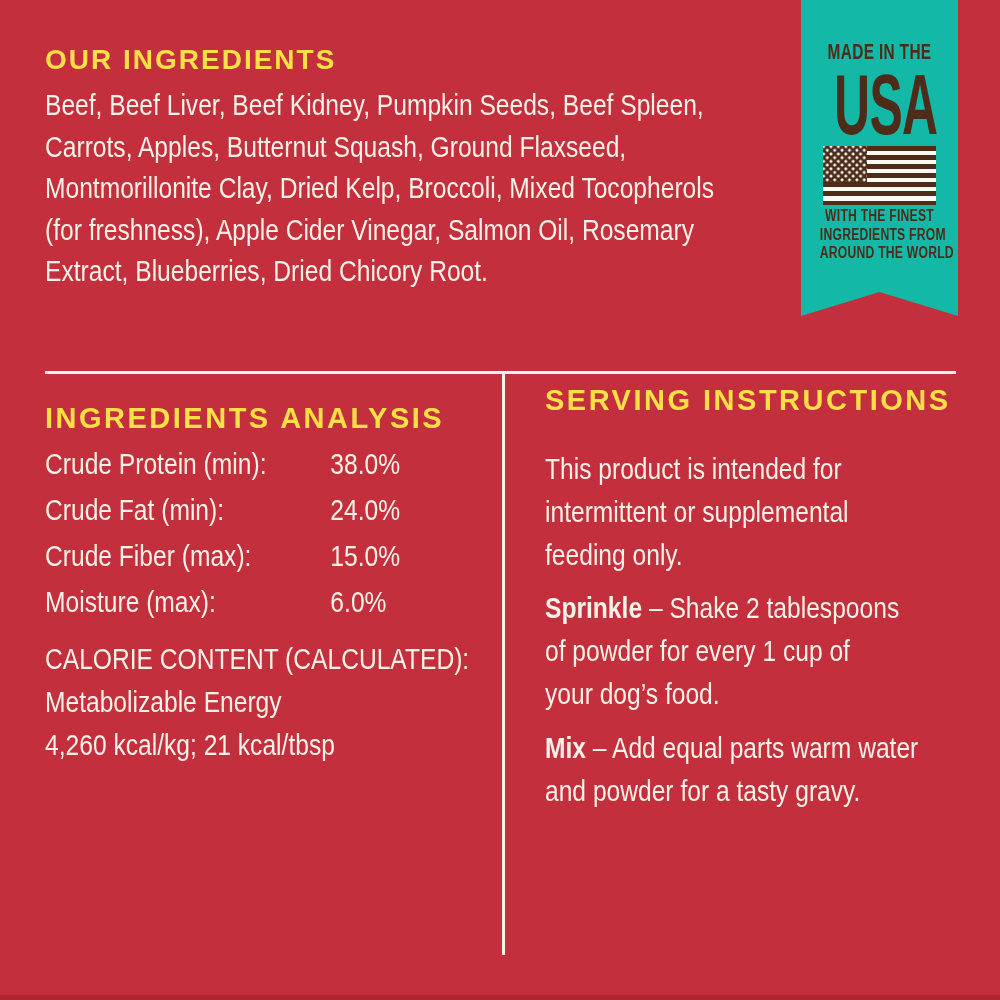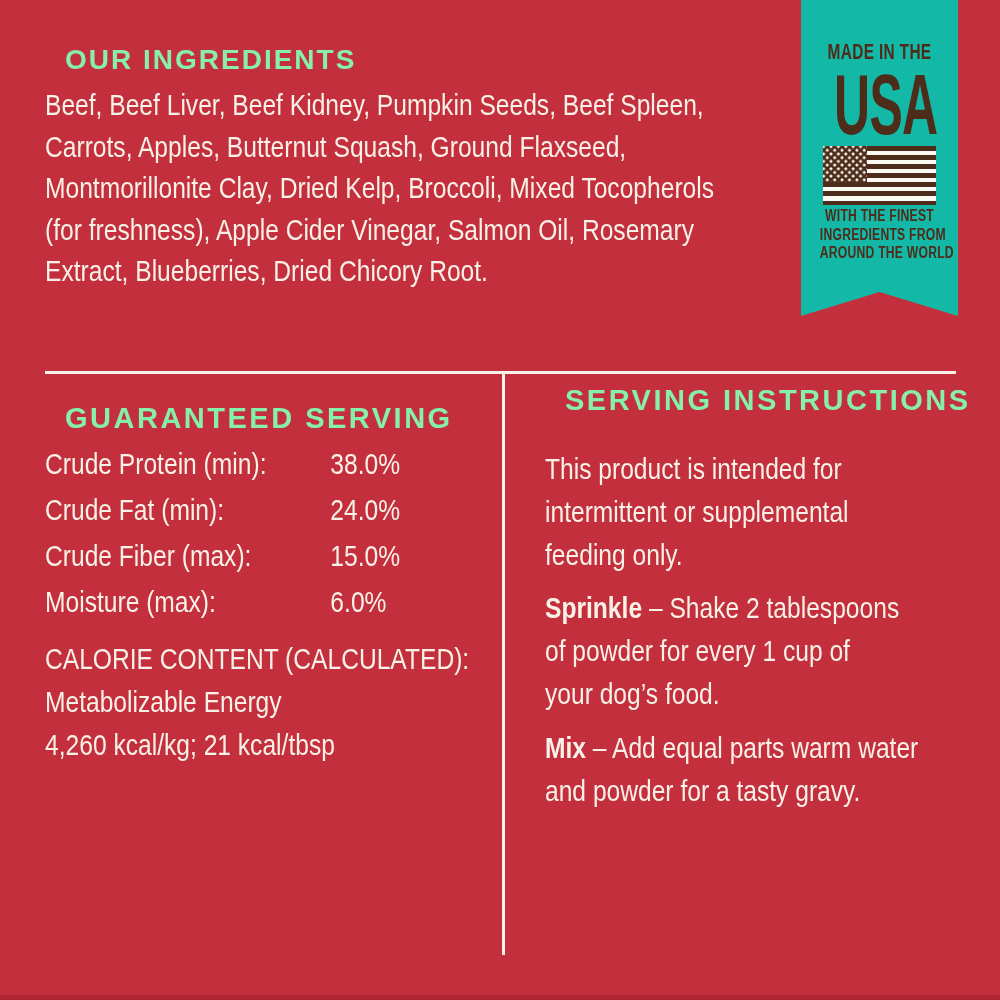--- a/index.html
+++ b/index.html
@@ -14,24 +14,23 @@
   
   .cond {
     transform: scaleX(0.82);
     transform-origin: 0 0;
     white-space: nowrap;
   }
 
   .section-heading {
     position: absolute;
     font-weight: bold;
-    color: #86efac;
+    color: #fde047;
     letter-spacing: 2.5px;
     white-space: nowrap;
-    margin-left: 20px;
   }
   #ingredients-heading { left: 45px; top: 44px; font-size: 28px; letter-spacing: 2px; }
   #ga-heading { left: 45px; top: 402px; font-size: 29px; }
   #serving-heading { left: 545px; top: 384px; font-size: 29px; }
 
   #ingredients-lines {
     position: absolute; left: 45px; top: 84px;
     font-size: 30px; line-height: 41.5px; color: #F7F1E8;
   }
 
@@ -131,21 +130,21 @@
   <div class="ribbon-tagline">
     <div>WITH THE FINEST</div>
     <div>INGREDIENTS FROM</div>
     <div>AROUND THE WORLD</div>
   </div>
 </div>
 
 <div class="h-divider"></div>
 <div class="v-divider"></div>
 
-<div class="section-heading" id="ga-heading">GUARANTEED SERVING</div>
+<div class="section-heading" id="ga-heading">INGREDIENTS ANALYSIS</div>
 
 <div id="ga-rows" class="cond">
   <div class="ga-row">
     <span>Crude Protein (min):</span>
     <span class="ga-value">38.0%</span>
   </div>
   <div class="ga-row">
     <span>Crude Fat (min):</span>
     <span class="ga-value">24.0%</span>
   </div>

